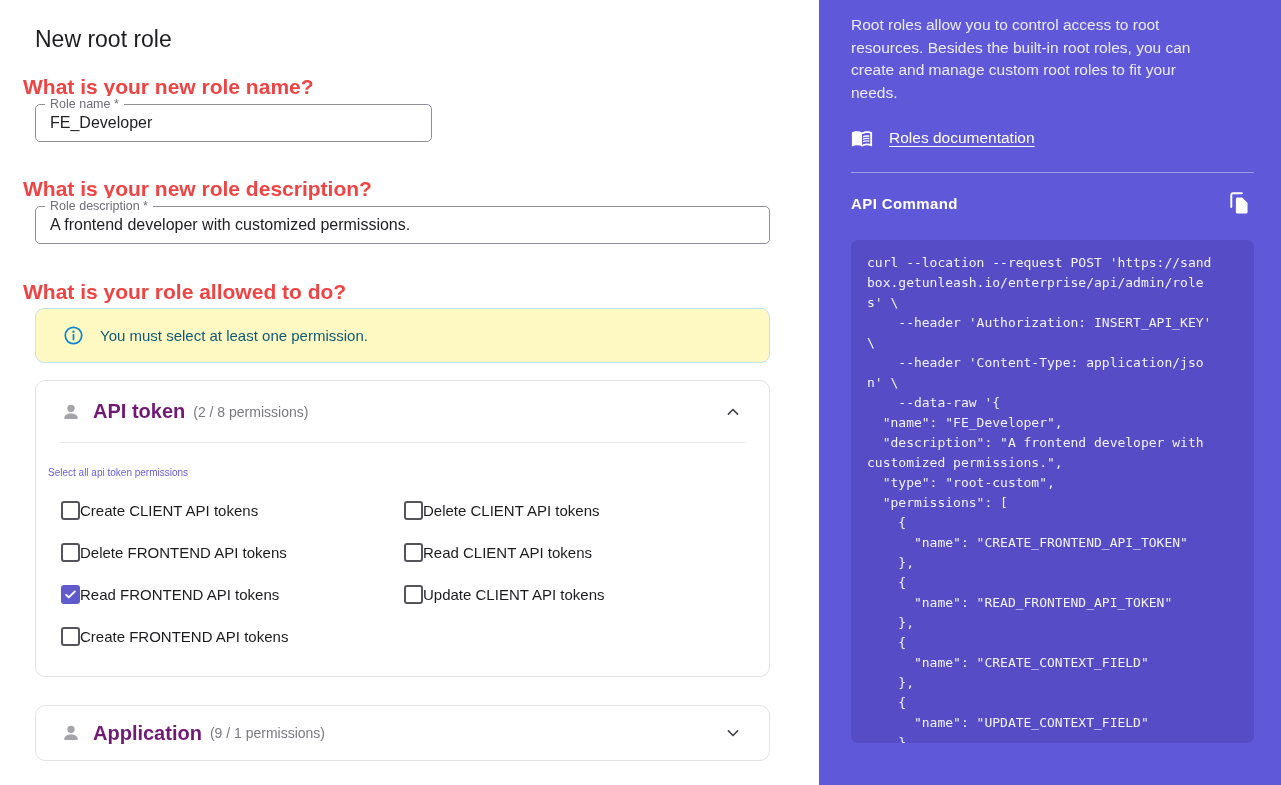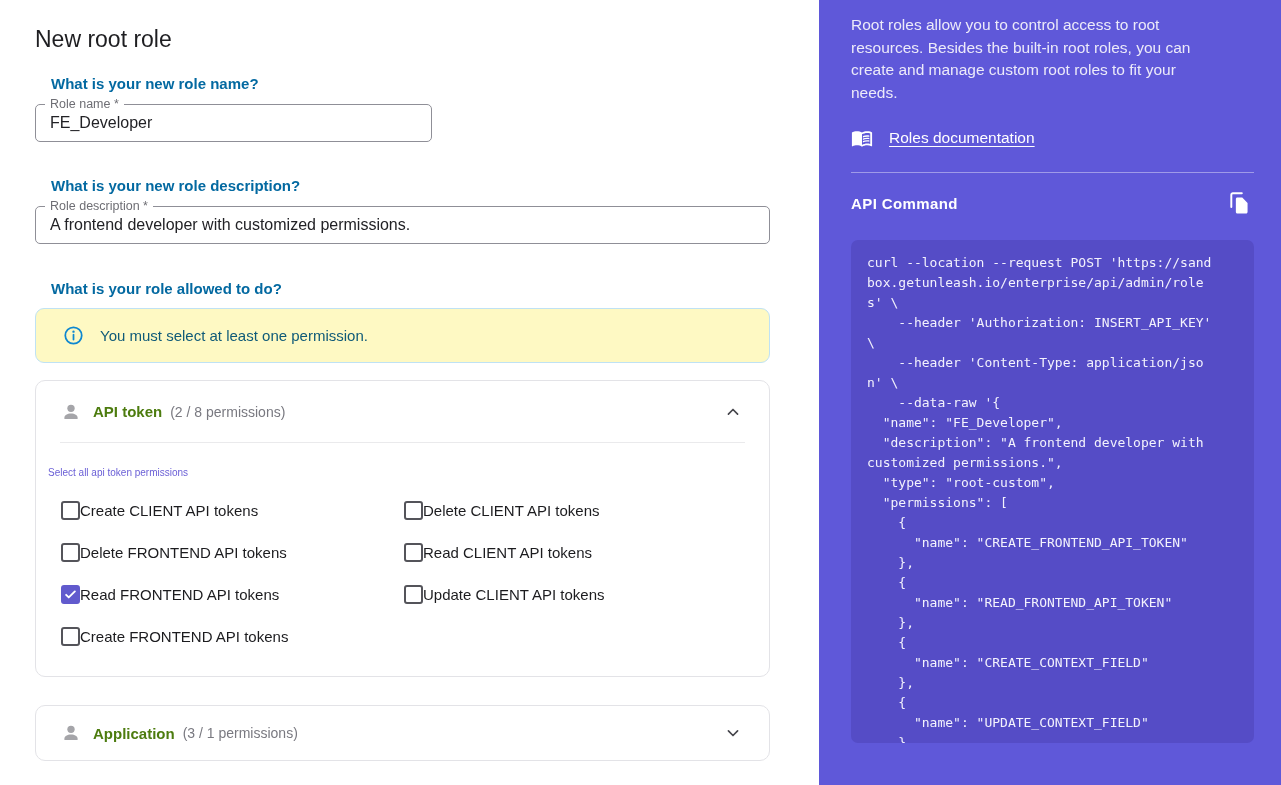--- a/index.html
+++ b/index.html
@@ -3,41 +3,41 @@
 <meta charset="utf-8">
 <style>
   * { margin:0; padding:0; box-sizing:border-box; }
   html,body { width:1281px; height:785px; overflow:hidden; }
   body { font-family:"Liberation Sans","DejaVu Sans",sans-serif; background:#ffffff; color:#1e1e21; }
   .screen { position:relative; width:1281px; height:785px; background:#ffffff; }
 
   
   .main { position:absolute; left:0; top:0; width:819px; height:785px; background:#ffffff; }
   .page-title { position:absolute; left:35px; top:26px; font-size:23px; font-weight:400; color:#1e1e21; }
-  .question { position:absolute; left:51px; font-size:15px; font-weight:700; color:#0369a1; }
+  .question { position:absolute; left:23px; font-size:21px; font-weight:700; color:#ef4444; }
   .q1 { top:75px; } .q2 { top:177px; } .q3 { top:280px; }
 
   .field { position:absolute; left:35px; height:38px; border:1px solid #8f8f97; border-radius:5px; background:#fff; }
   .field-1 { top:104px; width:397px; }
   .field-2 { top:206px; width:735px; }
   .field .float-label { position:absolute; top:-9px; left:9px; background:#fff; padding:0 5px; font-size:12.5px; color:#6e6e74; line-height:17px; white-space:nowrap; }
   .field input { width:100%; height:100%; border:none; outline:none; background:transparent; padding:0 14px; font-size:16px; color:#222226; font-family:inherit; }
 
   .alert { position:absolute; left:35px; top:308px; width:735px; height:55px; background:#fef9c3; border:1px solid #bfe2f4; border-radius:9px; display:flex; align-items:center; padding:0 16px 0 27px; gap:16px; }
   .alert-icon { width:21px; height:21px; color:#0e87d0; flex:0 0 auto; }
   .alert-text { font-size:15px; color:#0f5a78; }
 
   .card { position:absolute; left:35px; width:735px; background:#fff; border:1px solid #e3e3e7; border-radius:10px; overflow:hidden; }
   .card-1 { top:380px; height:297px; }
   .card-2 { top:705px; height:56px; }
   .acc-header { display:flex; align-items:center; padding:0 24px; cursor:pointer; }
   .card-1 .acc-header { height:61px; }
   .card-2 .acc-header { height:54px; }
   .person-icon { width:22px; height:22px; color:#a5a5a9; margin-right:11px; flex:0 0 auto; }
-  .acc-title { font-size:15px; font-weight:700; color:#4d7c0f; margin-right:8px; }
+  .acc-title { font-size:20px; font-weight:700; color:#701a75; margin-right:8px; }
   .acc-count { font-size:14px; color:#797980; }
   .acc-expand { margin-left:auto; width:24px; height:24px; color:#46464c; display:flex; align-items:center; justify-content:center; }
   .acc-expand svg { width:20px; height:20px; }
   .acc-expand.up svg { transform:rotate(180deg); }
   .acc-divider { margin:0 24px; border-bottom:1px solid #eaeaec; }
   .select-all { display:inline-block; margin:24px 0 0 12px; font-size:10px; color:#6a5fd6; text-decoration:none; cursor:pointer; }
   .perm-grid { margin:21px 24px 0 25px; display:grid; grid-template-columns:343px 1fr; row-gap:23px; }
   .perm-row { display:flex; align-items:center; cursor:pointer; }
   .checkbox { width:19px; height:19px; border:2px solid #54545a; border-radius:3px; background:#fff; display:flex; align-items:center; justify-content:center; flex:0 0 auto; }
   .checkbox svg { width:15px; height:15px; opacity:0; }
@@ -169,21 +169,21 @@
       </div>
     </div>
 
     <div class="card card-2">
       <div class="acc-header">
         <svg class="person-icon" viewBox="0 0 24 24" fill="currentColor">
           <circle cx="12" cy="8" r="4"></circle>
           <path d="M12 13.6c-4.1 0-7.2 1.9-7.2 4.4v1.6h14.4V18c0-2.5-3.1-4.4-7.2-4.4z"></path>
         </svg>
         <span class="acc-title">Application</span>
-        <span class="acc-count">(3 / 1 permissions)</span>
+        <span class="acc-count">(9 / 1 permissions)</span>
         <span class="acc-expand down">
           <svg viewBox="0 0 24 24" fill="none">
               <path d="M6.5 9.5 12 15l5.5-5.5" stroke="currentColor" stroke-width="2" stroke-linecap="round" stroke-linejoin="round"></path>
             </svg>
         </span>
       </div>
     </div>
   </div>
 
   <aside class="sidebar">

